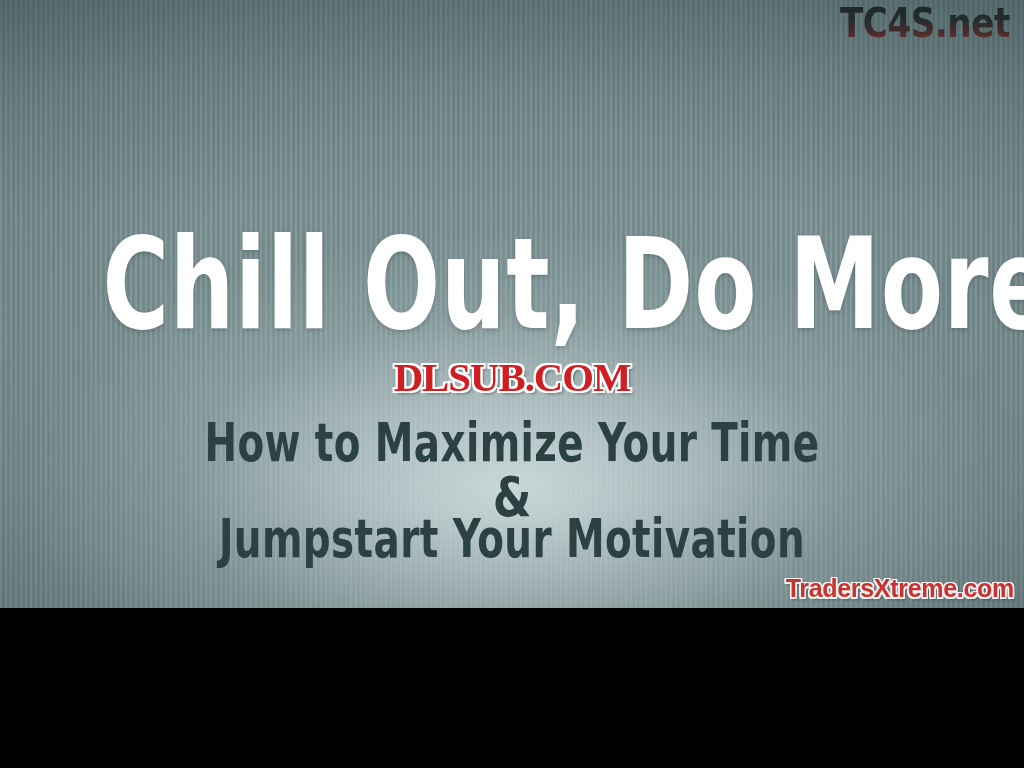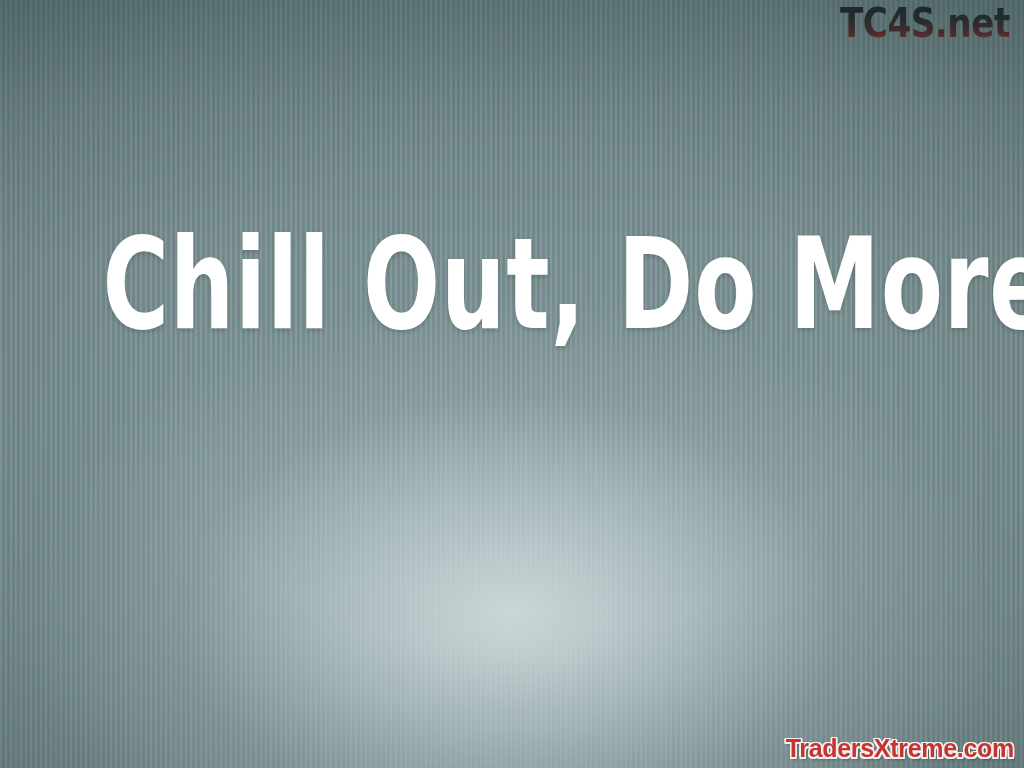--- a/index.html
+++ b/index.html
@@ -3,21 +3,21 @@
 <meta charset="utf-8">
 <style>
   html, body {
     margin: 0;
     padding: 0;
     background: #000;
   }
   #slide {
     position: relative;
     width: 1024px;
-    height: 768px;
+    height: 608px;
     overflow: hidden;
     font-family: "Liberation Sans", sans-serif;
     background-color: #7b9193;
   }
 
   
   .bg-stripes {
     position: absolute;
     inset: 0;
     background-image: repeating-linear-gradient(
@@ -181,17 +181,25 @@
 
   <div class="bg-stripes"></div>
   <div class="bg-glow"></div>
   <div class="bg-vignette"></div>
   <div class="bg-topshade"></div>
 
   <div class="layer" id="wm-tc4s">TC4S.net</div>
 
   <div class="layer" id="main-title">Chill Out, Do More</div>
 
-
+  <div class="layer" id="wm-dlsub">
+    <span class="dl-text">DLSUB.COM</span>
+  </div>
+
+  <div class="layer" id="subtitle-block">
+    <div class="sub-line">How to Maximize Your Time</div>
+    <div class="sub-amp">&amp;</div>
+    <div class="sub-line sub-line-last">Jumpstart Your Motivation</div>
+  </div>
 
   <div class="layer" id="wm-traders">TradersXtreme.com</div>
 
 </div>
 
 </body></html>

